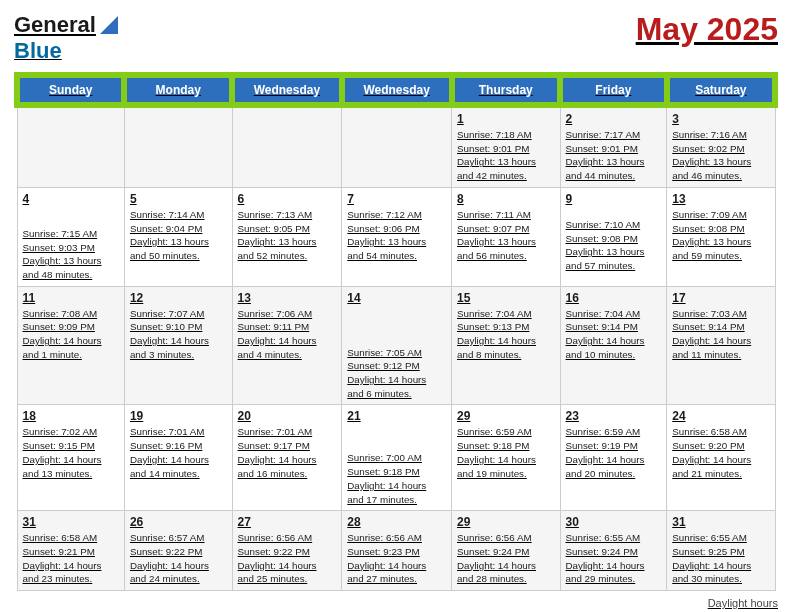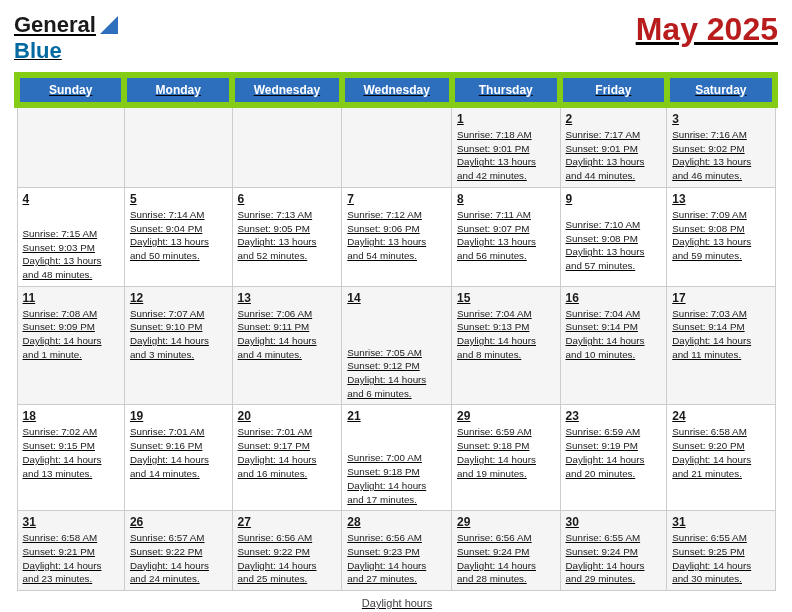--- a/index.html
+++ b/index.html
@@ -85,21 +85,21 @@
       color: #222;
       line-height: 1.4;
     }
     .empty-cell {
       background: #f5f5f5;
     }
     .footer {
       margin-top: 6px;
       font-size: 11px;
       color: #444;
-      text-align: center;
+      text-align: right;
       padding-left: 2px;
     }
   </style>
 </head>
 <body>
 
 <div class="page">
   <div class="header">
     <div class="logo">
       <div class="logo-line">

